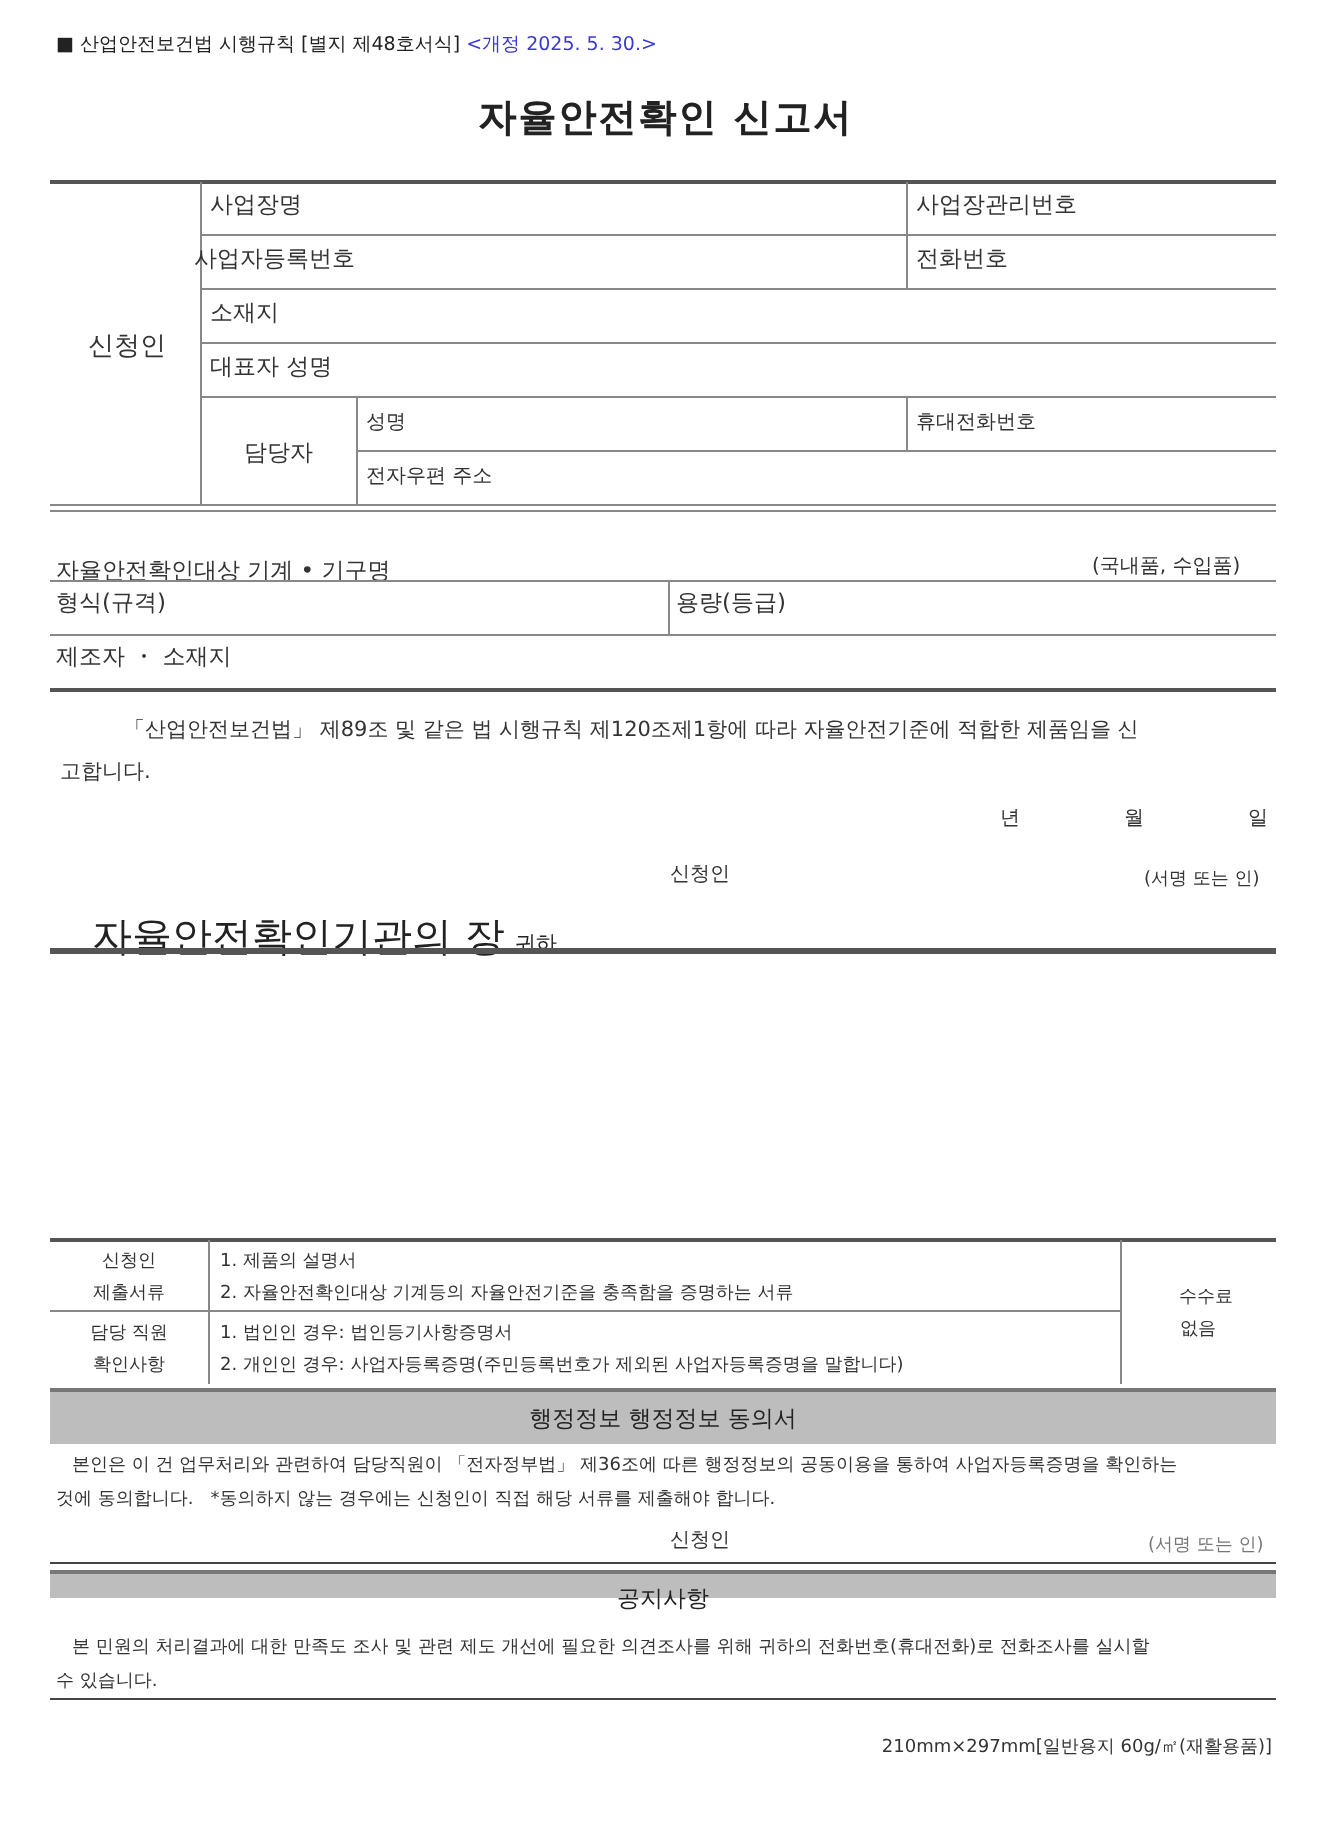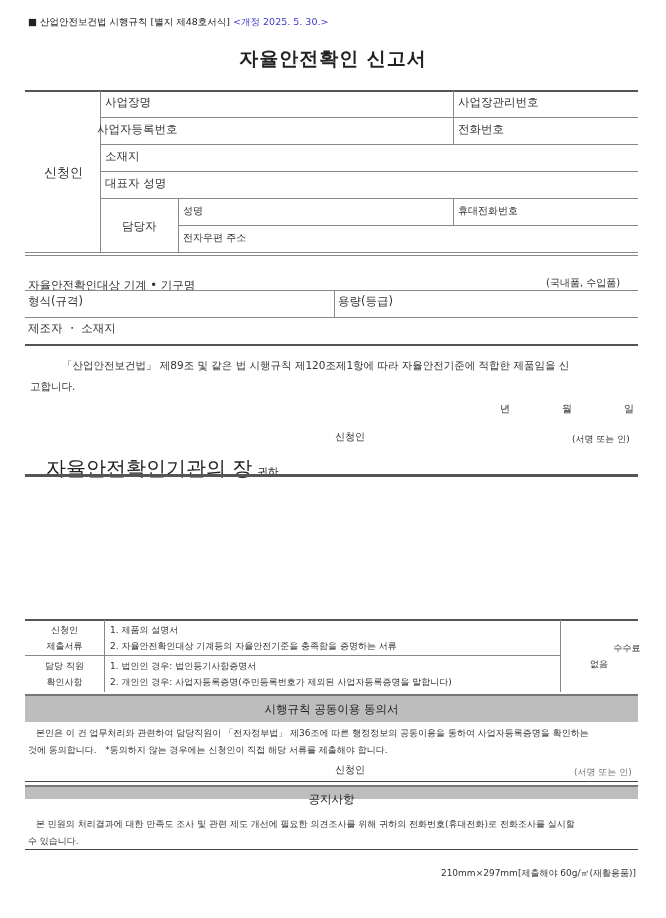--- a/index.html
+++ b/index.html
@@ -109,37 +109,37 @@
 
   <div class="lbl xs" style="left:25px; width:79px; text-align:center; top:660px;">
     <div>담당 직원</div>
   </div>
   <div class="lbl xs" style="left:25px; width:79px; text-align:center; top:676px;">
     <div>확인사항</div>
   </div>
   <div class="lbl xs" style="left:110px; top:660px;">1. 법인인 경우: 법인등기사항증명서</div>
   <div class="lbl xs" style="left:110px; top:676px;">2. 개인인 경우: 사업자등록증명(주민등록번호가 제외된 사업자등록증명을 말합니다)</div>
 
-  <div class="lbl xs" style="left:588px; width:78px; text-align:center; top:642px;">수수료</div>
+  <div class="lbl xs" style="left:564px; width:78px; text-align:center; top:642px;">수수료</div>
   <div class="lbl xs" style="left:560px; width:78px; text-align:center; top:658px;">없음</div>
 </div>
 
 <div>
   <div class="grey-bar" style="top:694px; height:28px;">
-    <span style="line-height:26px;">시행규칙 공동이용 동의서</span>
+    <span style="line-height:26px;">행정정보 행정정보 동의서</span>
   </div>
   <div class="para sm" style="left:28px; top:724px; width:612px; text-indent:8px; white-space:nowrap;">본인은 이 건 업무처리와 관련하여 담당직원이 「전자정부법」 제36조에 따른 행정정보의 공동이용을 통하여 사업자등록증명을 확인하는</div>
   <div class="para sm" style="left:28px; top:741px; white-space:pre;">것에 동의합니다.   *동의하지 않는 경우에는 신청인이 직접 해당 서류를 제출해야 합니다.</div>
   <div class="lbl sm" style="left:335px; top:763px;">신청인</div>
   <div class="lbl xs" style="left:574px; top:766px; color:#777;">(서명 또는 인)</div>
   <div class="hl dark" style="left:25px; width:613px; top:781px; border-top-width:1px; border-color:#444;"></div>
 </div>
 
 <div>
   <div class="grey-bar" style="top:785px; height:14px;">
     <span style="line-height:25px;">공지사항</span>
   </div>
   <div class="para sm" style="left:28px; top:815px; width:612px; text-indent:8px; white-space:nowrap;">본 민원의 처리결과에 대한 만족도 조사 및 관련 제도 개선에 필요한 의견조사를 위해 귀하의 전화번호(휴대전화)로 전화조사를 실시할</div>
   <div class="para sm" style="left:28px; top:832px;">수 있습니다.</div>
   <div class="hl dark" style="left:25px; width:613px; top:849px; border-top-width:1px; border-color:#444;"></div>
 </div>
 
-<div class="lbl xs" style="right:30px; top:867px;">210mm×297mm[제출해야 60g/㎡(재활용품)]</div>
+<div class="lbl xs" style="right:30px; top:867px;">210mm×297mm[일반용지 60g/㎡(재활용품)]</div>
 
 </body></html>

